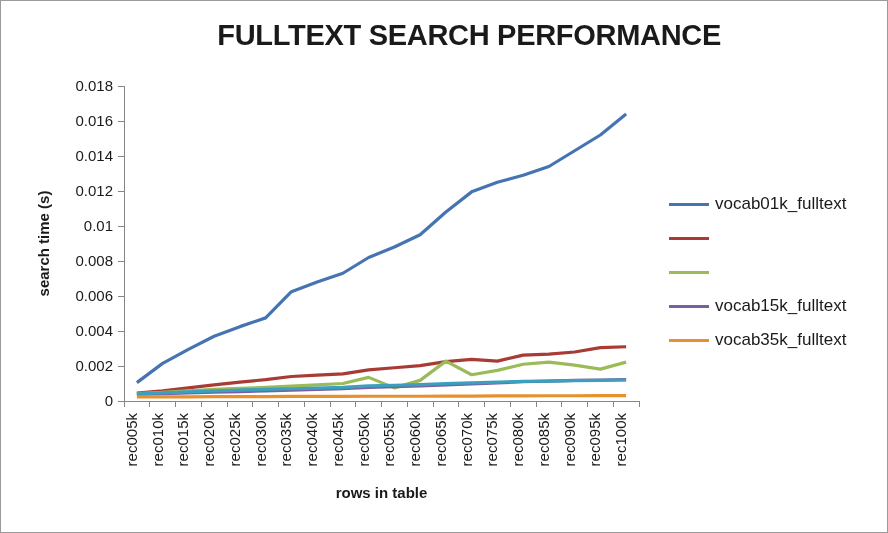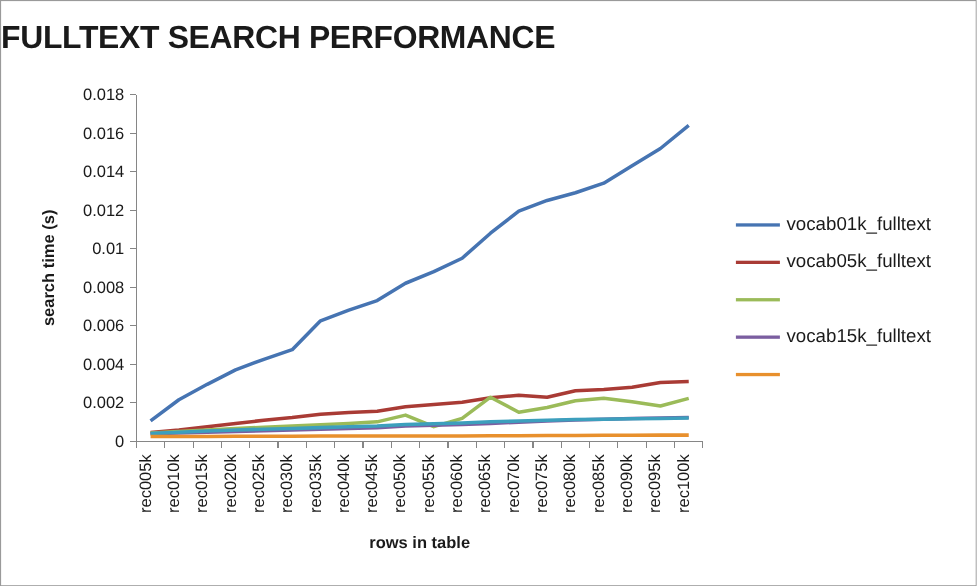--- a/index.html
+++ b/index.html
@@ -17,21 +17,21 @@
     background: #ffffff;
     border: 1px solid #9a9a9a;
     box-sizing: border-box;
     overflow: hidden;
   }
   #chart-title {
     position: absolute;
     left: 0;
     top: 18px;
     width: 720px;
-    text-align: left;
+    text-align: right;
     font-size: 29px;
     font-weight: bold;
     color: #1a1a1a;
     letter-spacing: -0.3px;
     font-family: "Liberation Sans", sans-serif;
   }
   svg.plot {
     position: absolute;
     left: 0;
     top: 0;
@@ -183,27 +183,27 @@
     <text id="x-axis-title" class="axis-title" x="380.5" y="497">rows in table</text>
   </svg>
 
   <div id="legend">
       <div class="legend-row">
         <span class="legend-swatch" style="background: rgb(70, 116, 178);"></span>
         <span class="legend-label">vocab01k_fulltext</span>
       </div>
       <div class="legend-row">
         <span class="legend-swatch" style="background: rgb(169, 59, 53);"></span>
-        <span class="legend-label">vocab05k_fulltext</span>
       </div>
       <div class="legend-row">
         <span class="legend-swatch" style="background: rgb(155, 187, 89);"></span>
       </div>
       <div class="legend-row">
         <span class="legend-swatch" style="background: rgb(123, 94, 160);"></span>
         <span class="legend-label">vocab15k_fulltext</span>
       </div>
       <div class="legend-row">
         <span class="legend-swatch" style="background: rgb(232, 144, 45);"></span>
+        <span class="legend-label">vocab35k_fulltext</span>
       </div>
     </div>
 
 </div>
 
 </body></html>

